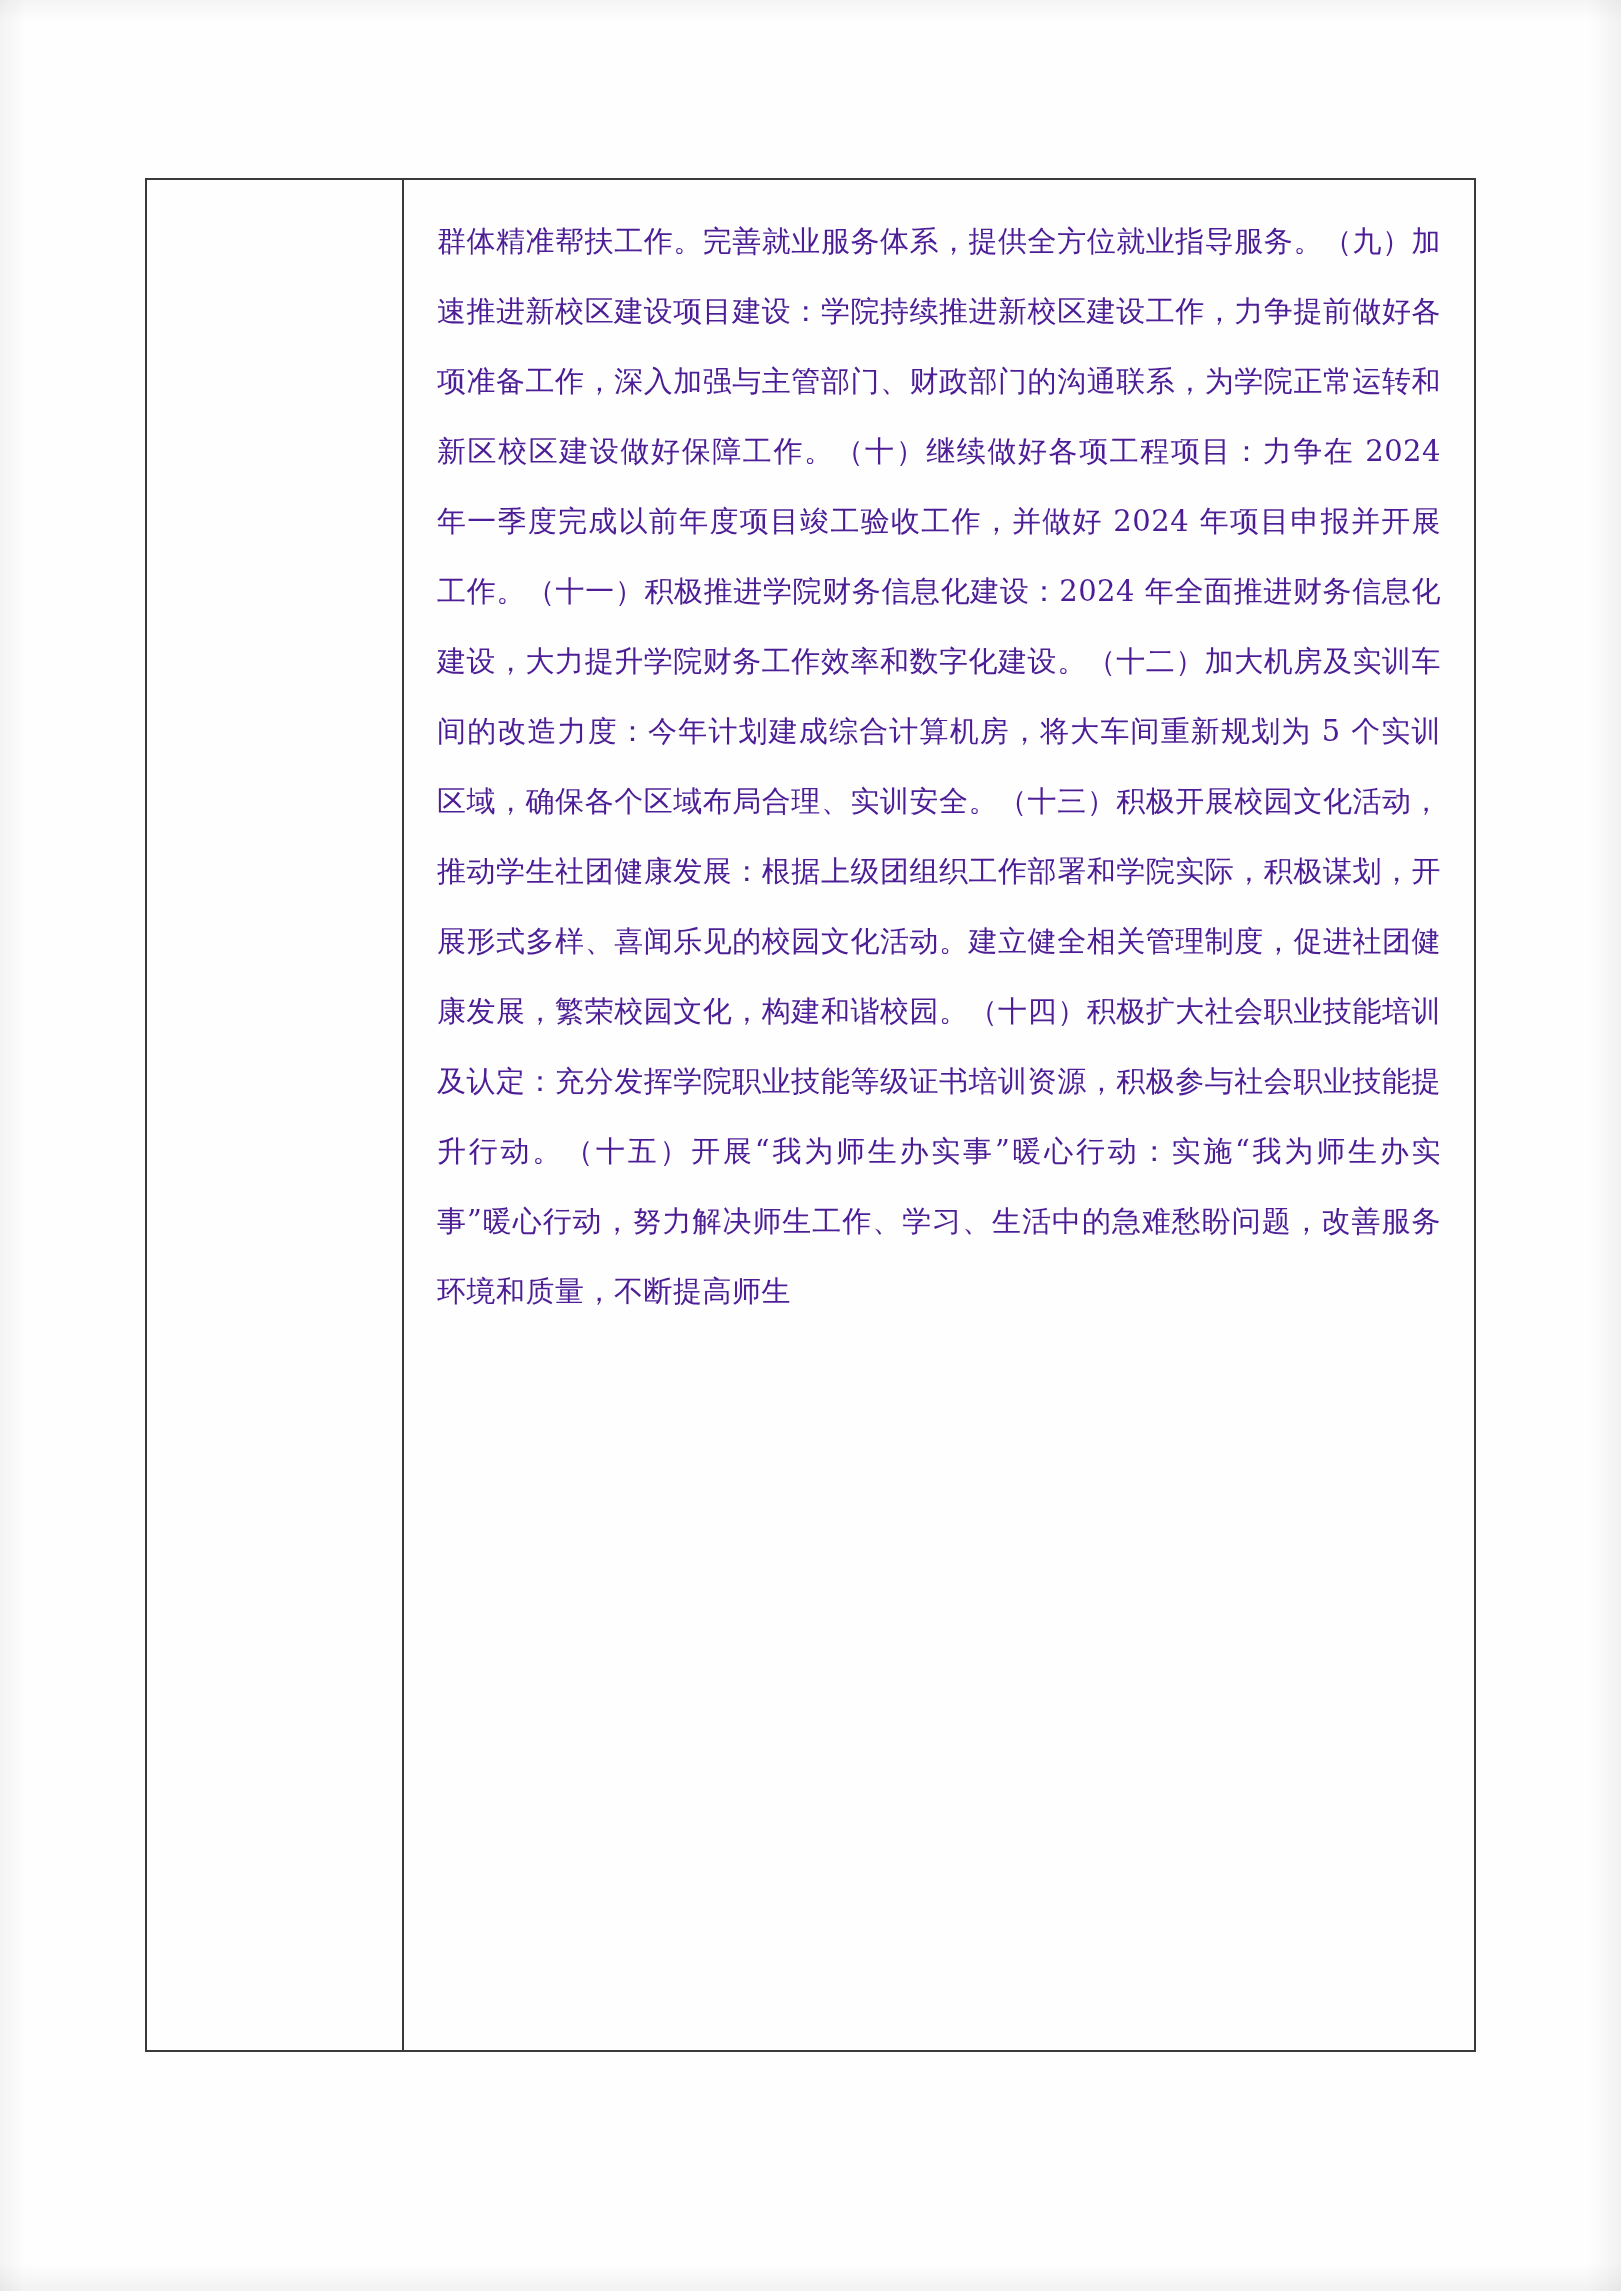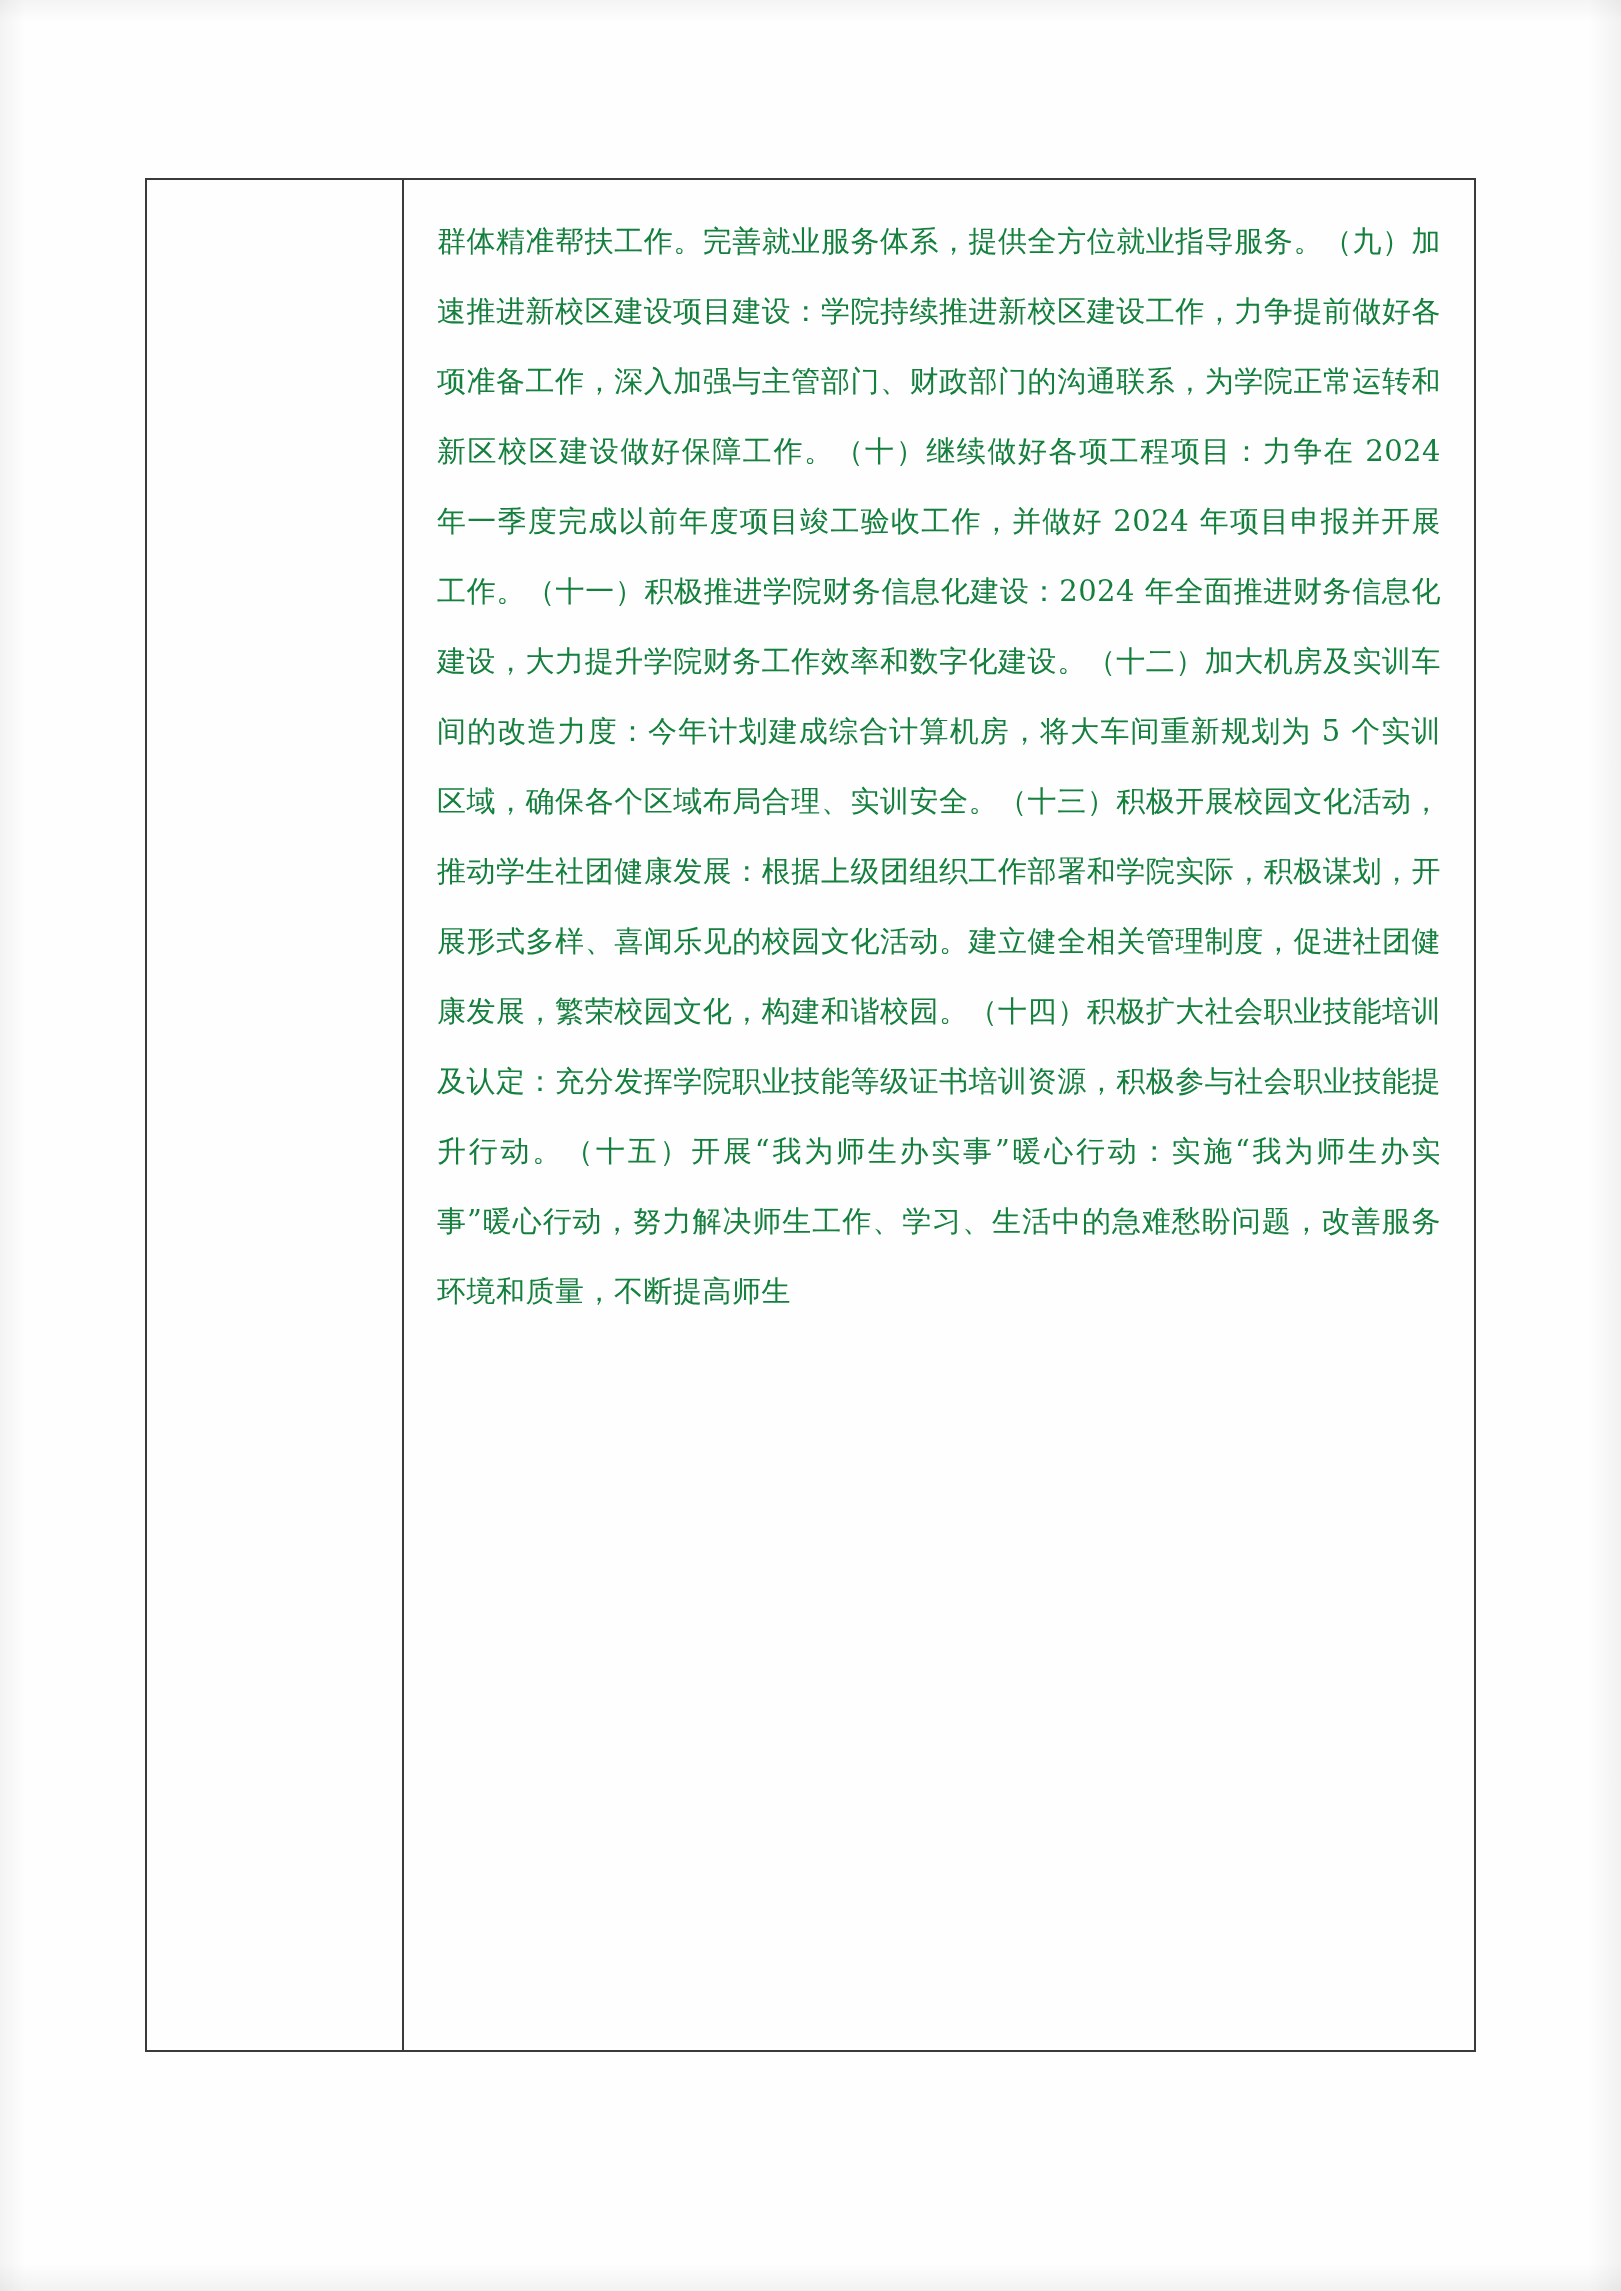--- a/index.html
+++ b/index.html
@@ -47,21 +47,21 @@
     flex: 1;
     box-sizing: border-box;
     padding: 25.5px 33px 9.8px 33px;
     overflow: hidden;
   }
 
   .body-text {
     font-family: "DejaVu Serif", serif;
     font-size: 29px;
     line-height: 70px;
-    color: #15803d;
+    color: #4c1d95;
     text-align: justify;
     text-justify: inter-ideograph;
     letter-spacing: 0.5px;
     white-space: pre-wrap;
     word-break: break-all;
   }
 
   
   .edge-shadow-left {
     position: absolute;

